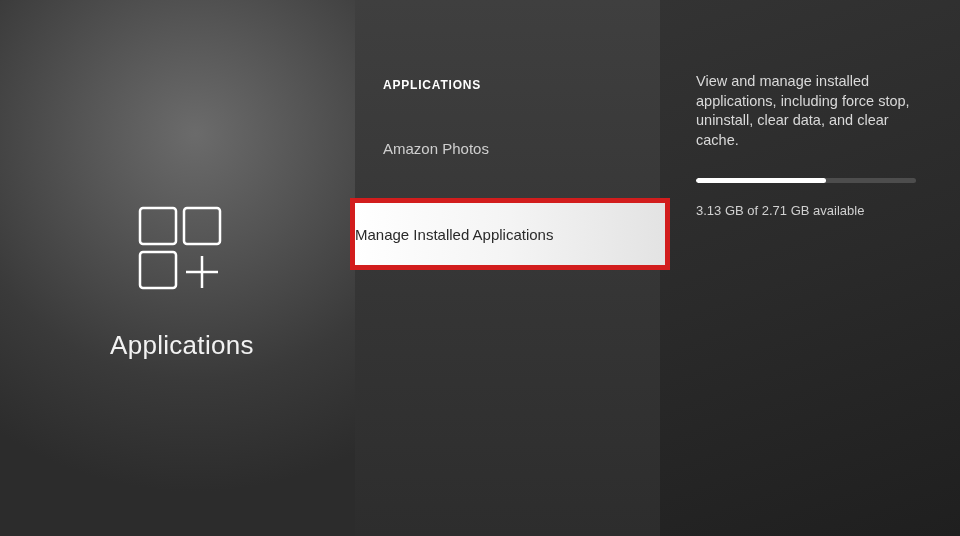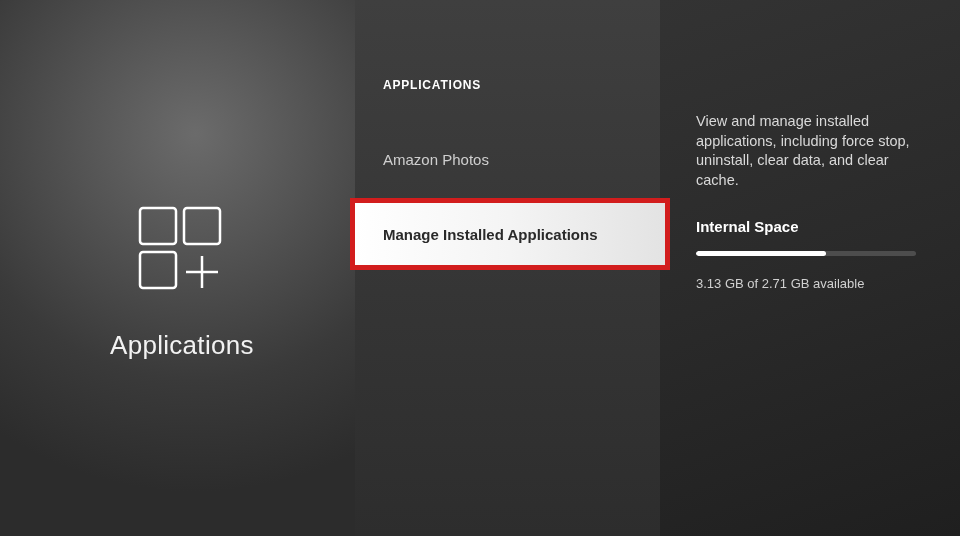--- a/index.html
+++ b/index.html
@@ -54,21 +54,20 @@
     font-size: 12px;
     font-weight: 600;
     letter-spacing: 0.8px;
     color: #ffffff;
     padding-left: 28px;
     margin-bottom: 48px;
   }
   .menu-item {
     height: 38px;
     display: flex;
-    align-items: center;
     padding-left: 28px;
     font-size: 15px;
     color: #cfcfcf;
     font-weight: 500;
     cursor: pointer;
     margin-bottom: 20px;
   }
   .menu-item.selected-wrap {
     border: 5px solid #d21d1d;
     padding: 0;
@@ -77,30 +76,29 @@
     height: 72px;
     margin-bottom: 0;
   }
   .menu-item.selected-wrap .sel-inner {
     background: linear-gradient(90deg, #ffffff 0%, #f4f4f4 50%, #e3e3e3 100%);
     color: #2a2a2a;
     height: 100%;
     width: 100%;
     display: flex;
     align-items: center;
-    padding-left: 28px;
     font-size: 15px;
-    font-weight: 700;
+    font-weight: 400;
   }
   
   .col-right {
     flex: 1;
     height: 100%;
     background: linear-gradient(160deg, #333333 0%, #2a2a2a 50%, #1f1f1f 100%);
-    padding: 112px 40px 0 36px;
+    padding: 72px 40px 0 36px;
   }
   .desc {
     font-size: 14.5px;
     line-height: 1.35;
     color: #d9d9d9;
     margin-bottom: 28px;
     max-width: 230px;
   }
   .space-label {
     font-size: 15px;
@@ -156,20 +154,19 @@
 
     <div class="menu-item selected-wrap">
       <div class="sel-inner">
         <span>Manage Installed Applications</span>
       </div>
     </div>
   </div>
 
   <div class="col-right">
     <div class="desc">View and manage installed applications, including force stop, uninstall, clear data, and clear cache.</div>
-    <div class="space-label">Internal Space</div>
     <div class="progress">
       <div class="progress-fill" style="width:59%"></div>
     </div>
     <div class="space-text">3.13 GB of 2.71 GB available</div>
   </div>
 
 </div>
 
 </body></html>

